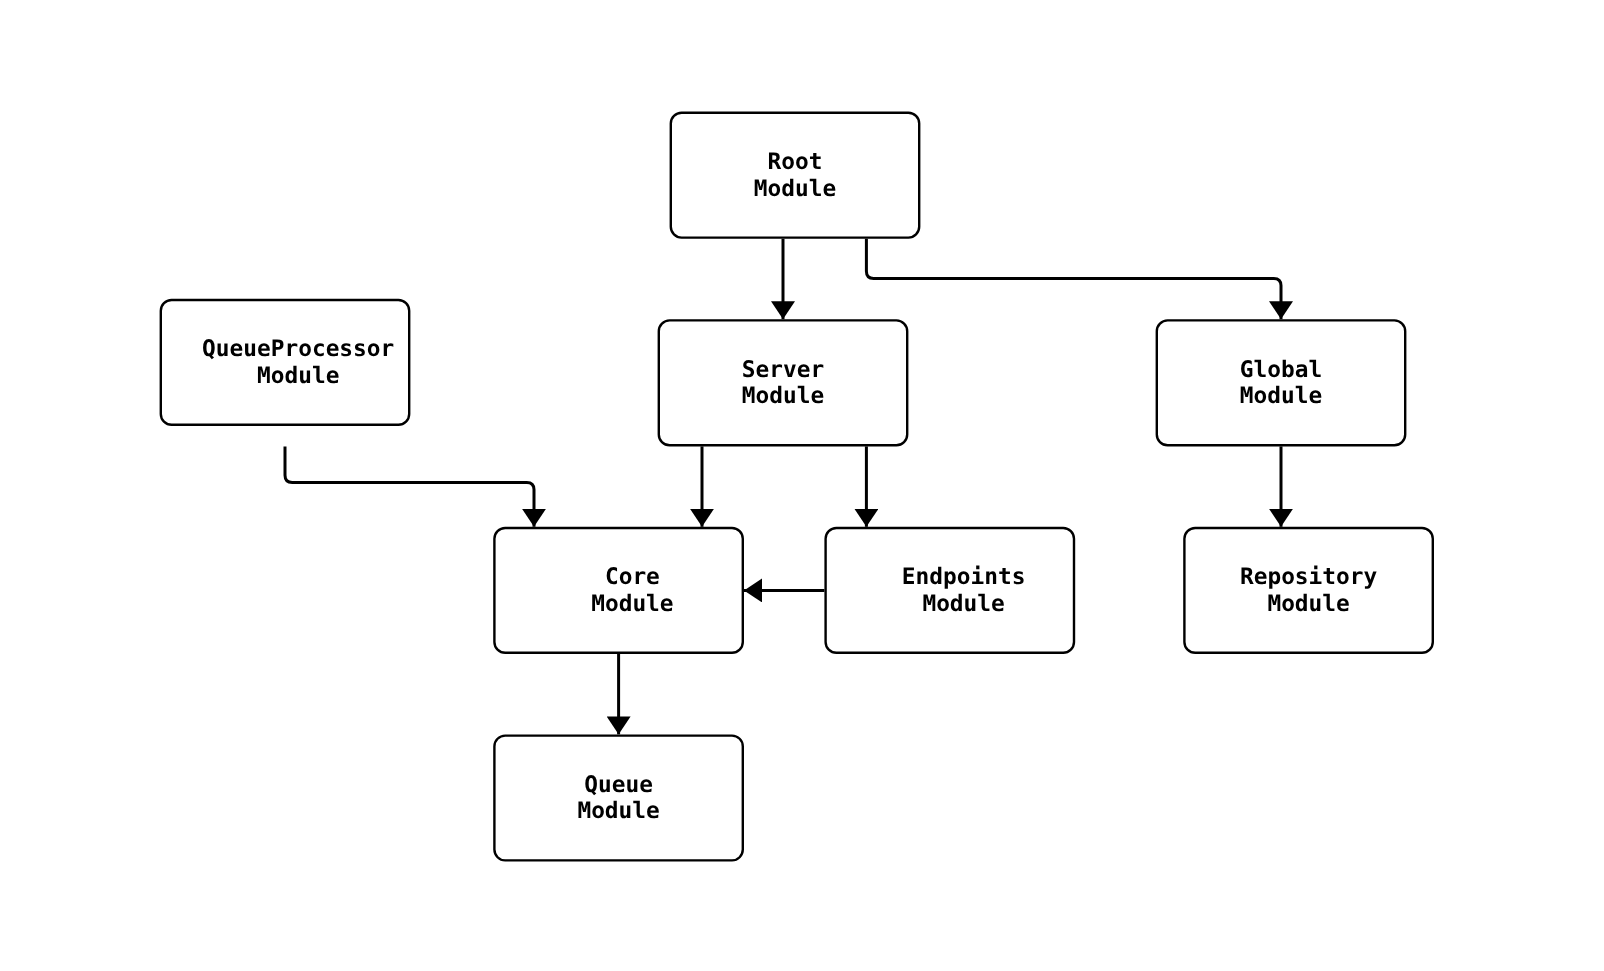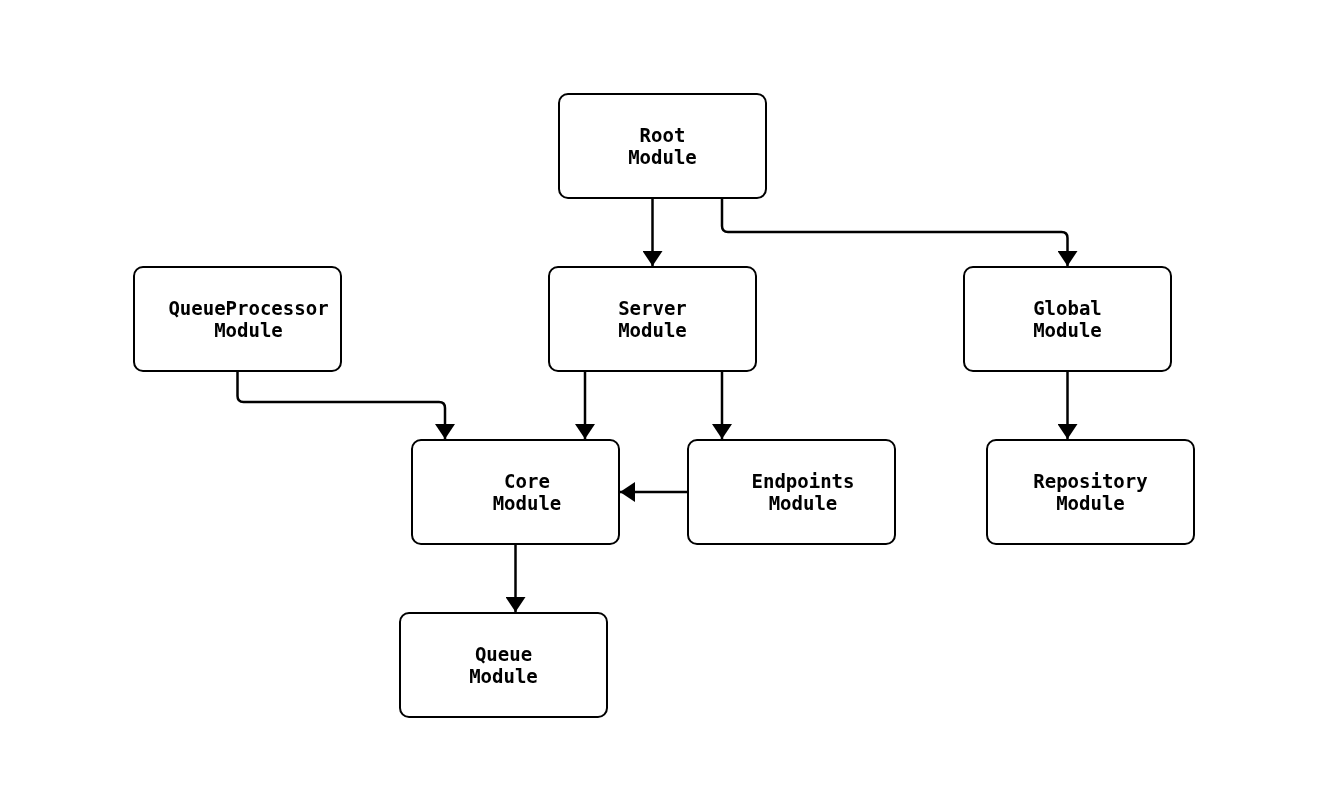--- a/index.html
+++ b/index.html
@@ -39,27 +39,27 @@
     align-items: center;
     justify-content: center;
     text-align: center;
     font-size: 19px;
     font-weight: bold;
     line-height: 22px;
     color: #000000;
     white-space: pre-line;
   }
   .node-root        { left: 548px;  top: 93px; margin-left: 10px;  }
-  .node-queueproc   { left: 133px;  top: 266px; padding-left: 22px; }
+  .node-queueproc   { left: 133px;  top: 249px; padding-left: 22px; }
   .node-server      { left: 548px;  top: 266px; }
   .node-global      { left: 963px;  top: 266px; }
   .node-core        { left: 411px;  top: 439px; padding-left: 23px; }
   .node-endpoints   { left: 687px;  top: 439px; padding-left: 23px; }
   .node-repository  { left: 986px;  top: 439px; }
-  .node-queue       { left: 399px;  top: 612px; }
+  .node-queue       { left: 411px;  top: 612px; }
 </style>
 </head>
 <body>
 
 <div class="canvas">
 
   <svg class="edges-layer" width="1337" height="809" viewBox="0 0 1337 809" xmlns="http://www.w3.org/2000/svg">
     <defs>
       <marker id="arrowhead" markerUnits="userSpaceOnUse" markerWidth="15" markerHeight="20" refX="15" refY="10" orient="auto">
         <polygon points="0 0, 15 10, 0 20" fill="#000000"></polygon>

